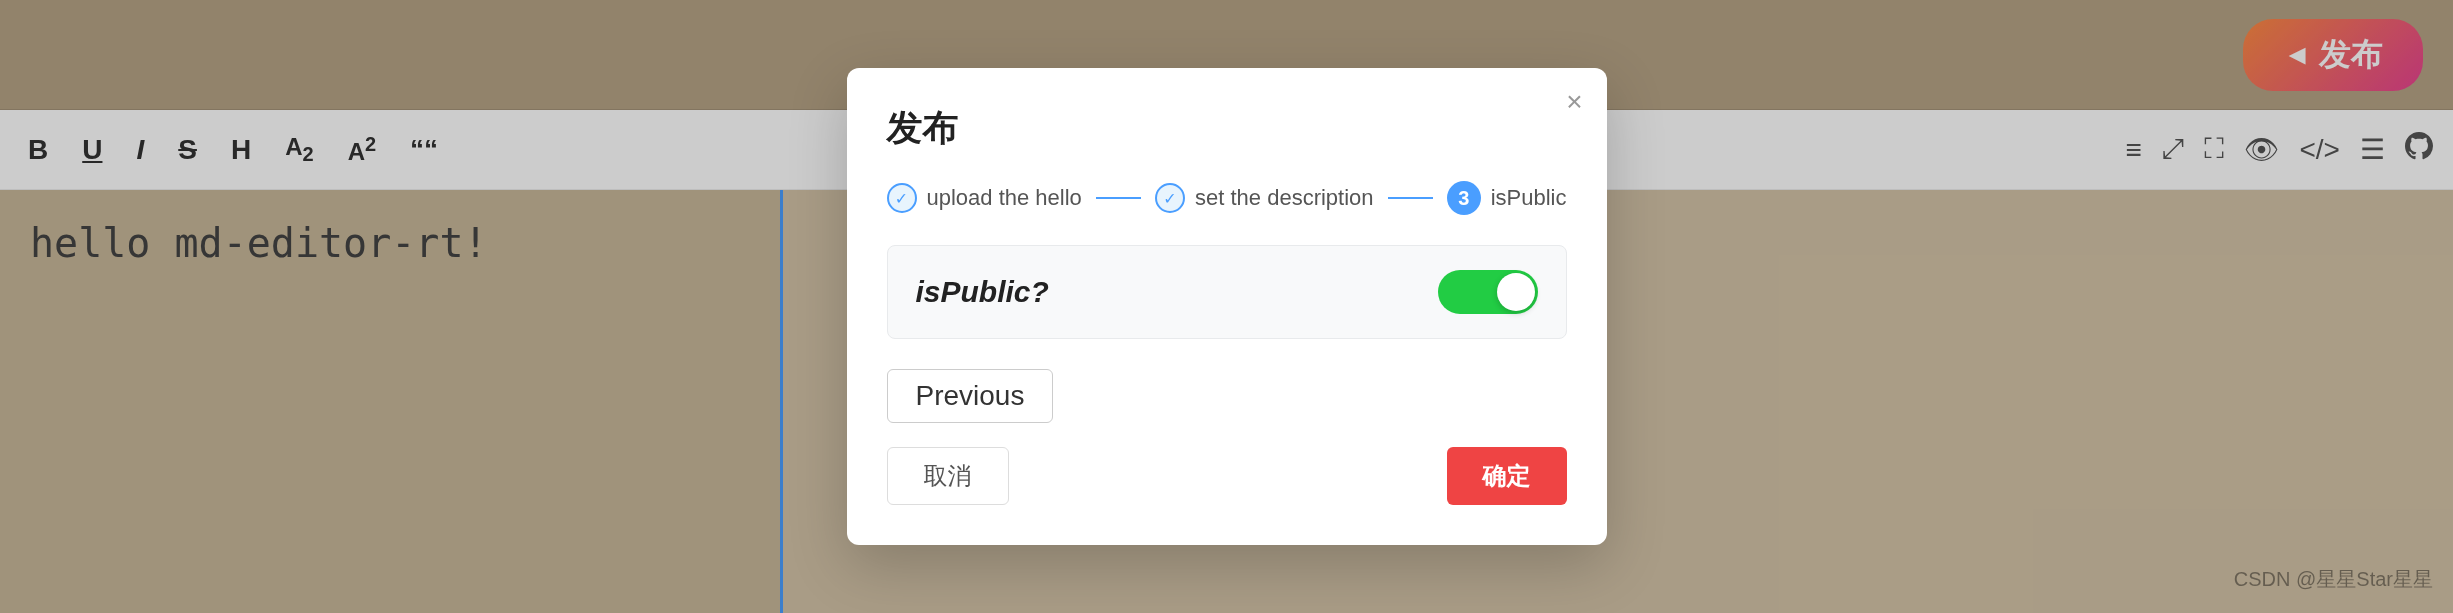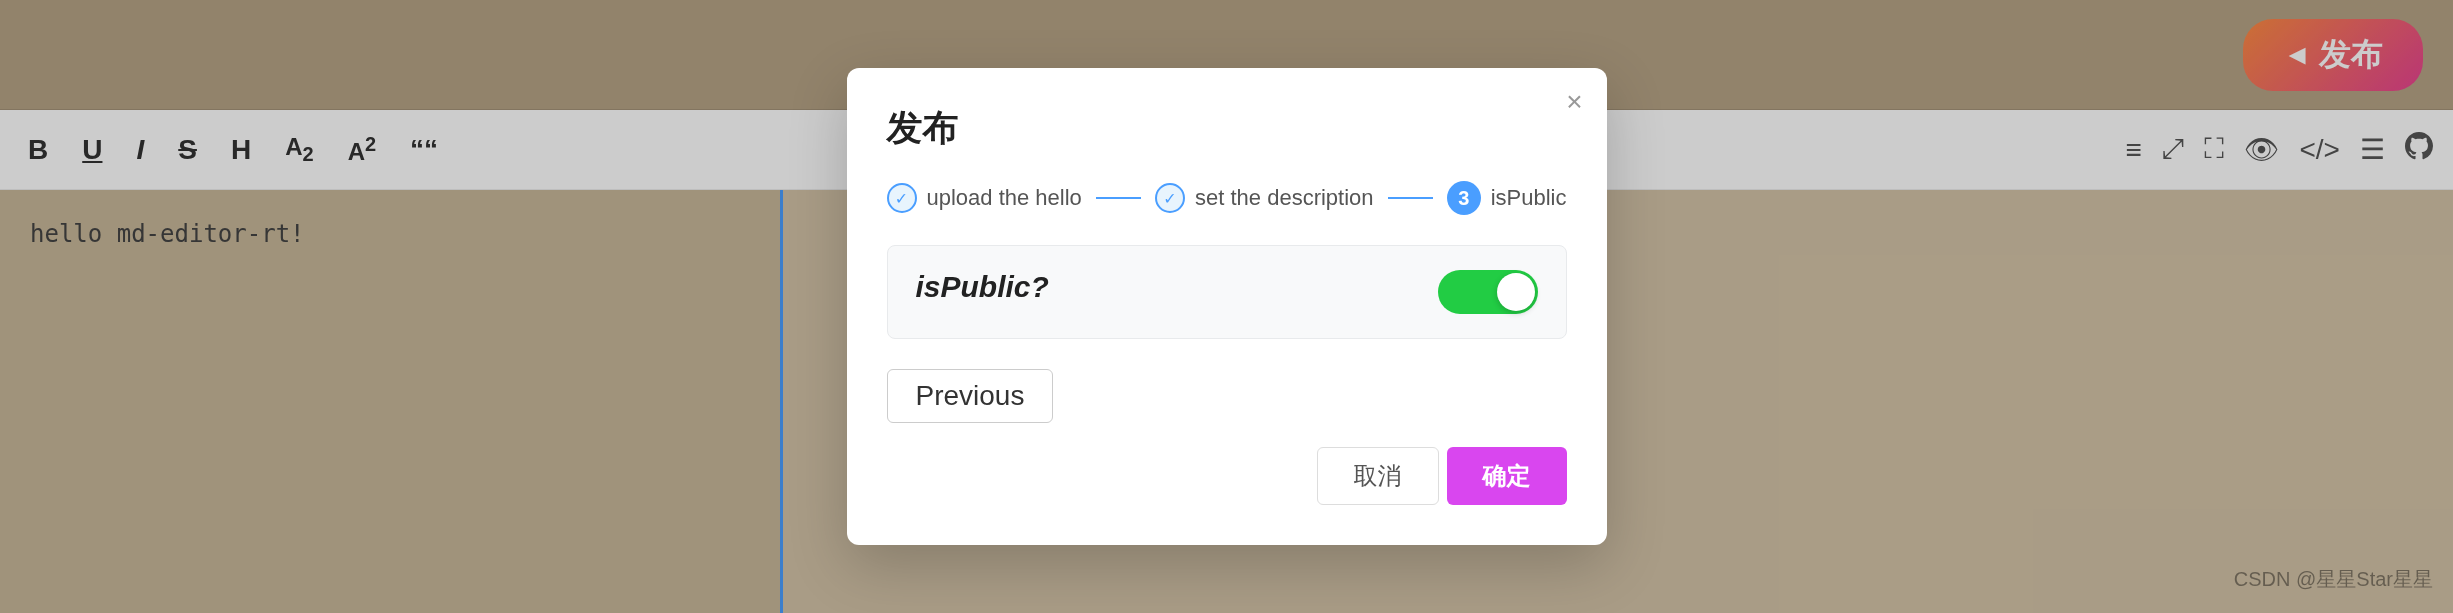--- a/index.html
+++ b/index.html
@@ -106,21 +106,21 @@
     }
 
     
     .editor-content {
       position: absolute;
       top: 190px;
       left: 0;
       width: 780px;
       bottom: 0;
       padding: 30px;
-      font-size: 24px;
+      font-size: 40px;
       color: #444;
       font-family: monospace;
     }
 
     
     .vertical-divider {
       position: absolute;
       top: 190px;
       left: 780px;
       width: 3px;
@@ -234,21 +234,21 @@
       font-weight: bold;
     }
 
     
     .ispublic-section {
       background: #f8f9fa;
       border: 1px solid #e8eaec;
       border-radius: 8px;
       padding: 24px 28px;
       display: flex;
-      align-items: flex-start;
+      align-items: center;
       justify-content: space-between;
       margin-bottom: 30px;
     }
     .ispublic-label {
       font-size: 30px;
       font-weight: bold;
       font-style: italic;
       color: #222;
     }
 
@@ -302,34 +302,34 @@
       border: 1px solid #ccc;
       border-radius: 6px;
       padding: 10px 28px;
       font-size: 28px;
       color: #333;
       cursor: pointer;
     }
 
     .modal-actions-bottom {
       display: flex;
-      justify-content: flex-end;
+      justify-content: space-between;
       gap: 8px;
     }
     .cancel-btn {
       background: white;
       border: 1px solid #ddd;
       border-radius: 6px;
       padding: 12px 36px;
       font-size: 24px;
       color: #555;
       cursor: pointer;
     }
     .confirm-btn {
-      background: #d946ef;
+      background: #ef4444;
       border: none;
       border-radius: 6px;
       padding: 12px 36px;
       font-size: 24px;
       color: white;
       cursor: pointer;
       font-weight: bold;
     }
   </style>
 </head>

